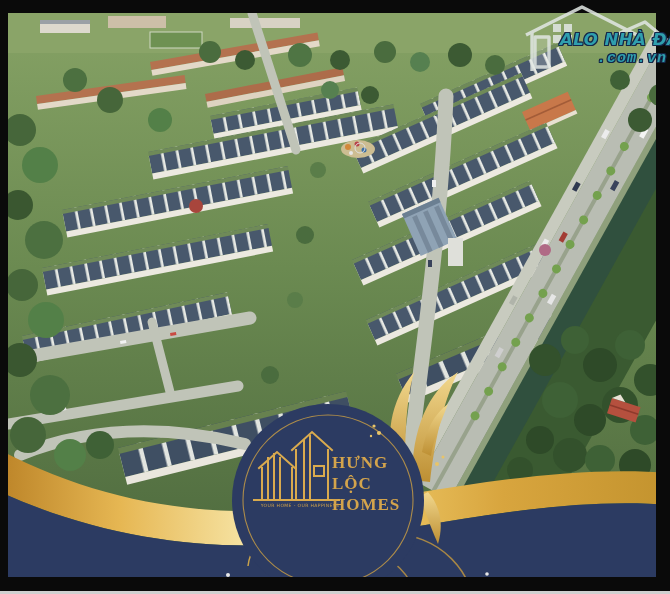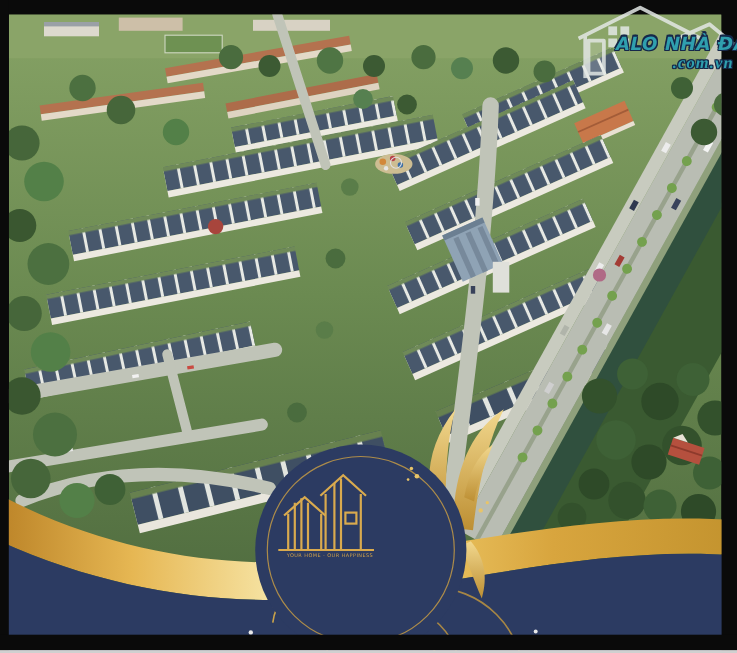--- a/index.html
+++ b/index.html
@@ -9,21 +9,21 @@
   .stage svg{display:block;position:absolute;left:0;top:0;}
   
   .watermark{position:absolute;left:518px;top:0;width:152px;height:78px;z-index:30;}
   .wm-title{position:absolute;left:42px;top:30px;
     font-family:"DejaVu Sans",sans-serif;font-weight:800;font-style:italic;
     font-size:16.5px;letter-spacing:.5px;white-space:nowrap;
     color:var(--watermark_teal,#2f9fae);
     text-shadow:1px 0 0 #16284a,-1px 0 0 #16284a,0 1px 0 #16284a,0 -1px 0 #16284a,
                 1px 1px 0 #16284a,-1px -1px 0 #16284a,1px -1px 0 #16284a,-1px 1px 0 #16284a;}
   .wm-domain{position:absolute;right:3px;top:50px;
-    font-family:Liberation Serif, serif;font-weight:800;font-style:italic;
+    font-family:Liberation Mono, monospace;font-weight:800;font-style:italic;
     font-size:15px;letter-spacing:1px;white-space:nowrap;
     color:var(--watermark_teal,#2f9fae);
     text-shadow:1px 0 0 #16284a,-1px 0 0 #16284a,0 1px 0 #16284a,0 -1px 0 #16284a,
                 1px 1px 0 #16284a,-1px -1px 0 #16284a,1px -1px 0 #16284a,-1px 1px 0 #16284a;}
   
   .brand-text{position:absolute;left:332px;top:452px;z-index:25;
     font-family:"Liberation Serif",serif;font-weight:700;
     color:var(--brand_gold,#d4a44c);}
   .brand-line{display:block;font-size:17px;line-height:21px;letter-spacing:1px;white-space:nowrap;}
   .brand-tagline{position:absolute;left:254px;top:503px;width:92px;z-index:25;
@@ -338,20 +338,25 @@
       <path d="M262,468 V500 M292,468 V500"></path>
       <path d="M268,458 V500 M274,454 V500 M280,458 V500"></path>
       <path d="M292,450 L312,432 L332,450"></path>
       <path d="M296,450 V500 M328,450 V500"></path>
       <path d="M304,440 V500 M310,436 V500"></path>
       <rect x="314" y="466" width="10" height="10"></rect>
       <path d="M254,500 H340"></path>
     </g>
   </svg>
 
+  <div class="brand-text">
+    <span class="brand-line">HƯNG</span>
+    <span class="brand-line">LỘC</span>
+    <span class="brand-line">HOMES</span>
+  </div>
   <div class="brand-tagline">YOUR HOME - OUR HAPPINESS</div>
 
   <div style="position:absolute;left:0;top:0;width:670px;height:13px;background:var(--frame_black,#0a0a0a);z-index:20"></div>
   <div style="position:absolute;left:0;top:0;width:8px;height:594px;background:var(--frame_black,#0a0a0a);z-index:20"></div>
   <div style="position:absolute;left:656px;top:0;width:14px;height:594px;background:var(--frame_black,#0a0a0a);z-index:20"></div>
   <div style="position:absolute;left:0;top:577px;width:670px;height:14px;background:var(--frame_black,#0a0a0a);z-index:26"></div>
   <div style="position:absolute;left:0;top:591px;width:670px;height:3px;background:var(--bottom_bar_gray,#d0d0d0);z-index:26"></div>
 
   <div class="watermark">
     <svg width="152" height="78" viewBox="0 0 152 78">

